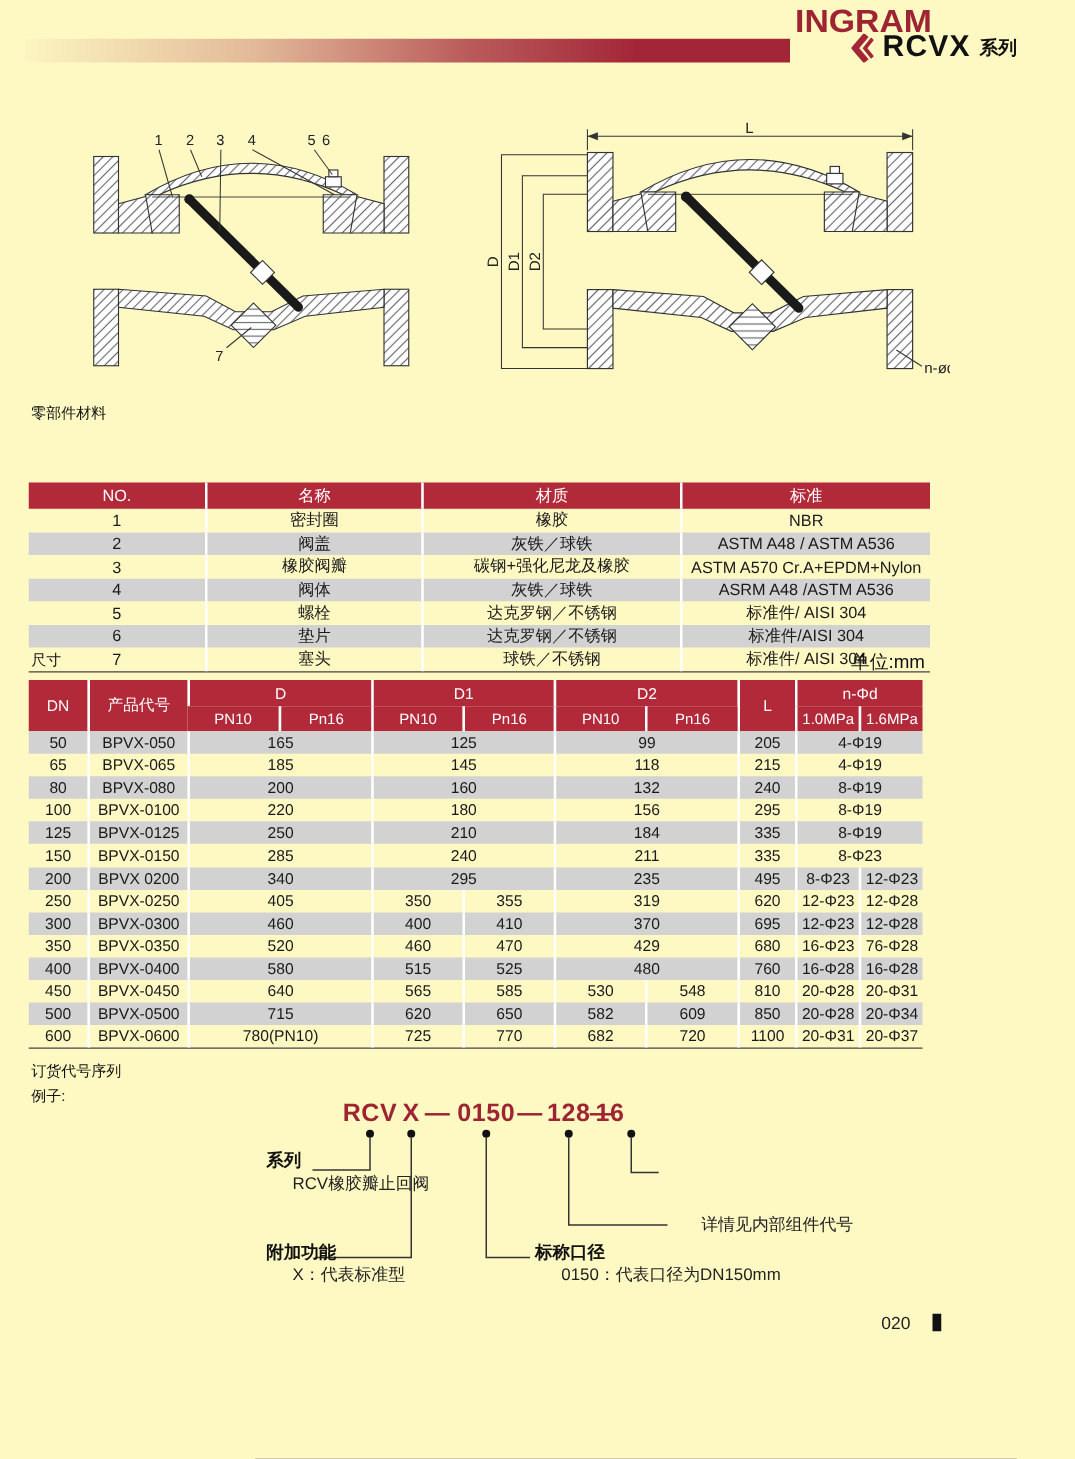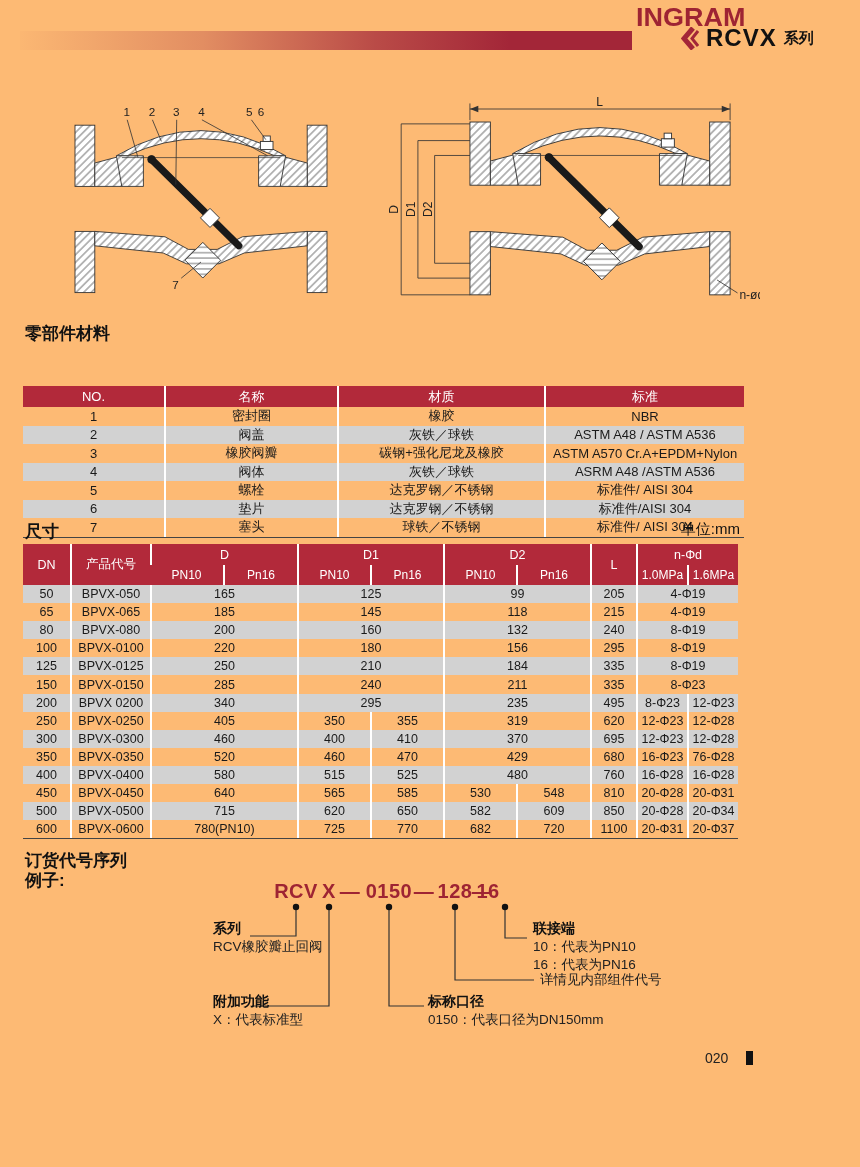--- a/index.html
+++ b/index.html
@@ -1,33 +1,33 @@
 <!DOCTYPE html>
 <html><head>
 <meta charset="utf-8">
 <style>
   html,body{margin:0;padding:0;background:#888;}
   .page{
-    position:relative;width:860px;height:1167px;background:#fdba74;margin:0 auto;
+    position:relative;width:860px;height:1167px;background:#fef9c3;margin:0 auto;
     font-family:"Liberation Sans","DejaVu Sans",sans-serif;color:#1a1a1a;overflow:hidden;
   }
   
   .logo{position:absolute;left:636px;top:2px;font-size:27px;font-weight:bold;
         color:#9e2433;letter-spacing:0px;transform:scaleY(0.95);}
   .gradient-bar{position:absolute;left:20px;top:31px;width:612px;height:19px;
     background:linear-gradient(90deg,rgba(163,38,56,0.02) 0%,rgba(163,38,56,0.30) 30%,rgba(163,38,56,0.75) 58%,#a32638 80%,#a32638 100%);}
   .series-line{position:absolute;left:633px;top:26px;display:flex;align-items:flex-end;gap:7px;margin-left:48px;}
   .series-name{font-size:24px;font-weight:900;color:#111;letter-spacing:1px;line-height:1;}
   .series-suffix{font-size:15px;font-weight:bold;color:#111;padding-bottom:2px;}
   
   .drawing{position:absolute;}
   .drawing-left{left:66px;top:100px;width:270px;height:216px;}
   .drawing-right{left:388px;top:96px;width:372px;height:223px;}
   
-  .h-sec{position:absolute;font-size:17px;font-weight:bold;color:#111;}
+  .h-sec{position:absolute;font-size:12px;font-weight:normal;color:#111;}
   .unit-label{position:absolute;right:120px;top:520px;font-size:15px;font-weight:normal;color:#111;}
   
   table{border-collapse:separate;border-spacing:0;position:absolute;table-layout:fixed;
         border-bottom:1px solid #444;}
   #parts-table{left:23px;top:352px;width:721px;font-size:13px;margin-top:34px;}
   #dim-table{left:23px;top:544px;width:715px;font-size:12.5px;}
   th{background:#b2293a;color:#fff;font-weight:normal;text-align:center;padding:0;}
   #parts-table th{height:21px;font-size:13px;}
   #dim-table thead tr:first-child th{height:21px;}
   #dim-table thead tr:last-child th{height:20px;font-size:12px;}
@@ -35,21 +35,21 @@
   #dim-table td{height:18.1px;}
   th + th, td + td{border-left:2px solid #fff;}
   tr.gray td{background:#d2d2d2;}
   
   .code-line{position:absolute;left:0;top:880px;width:860px;height:26px;}
   .code-seg{position:absolute;transform:translateX(-50%);font-size:20px;font-weight:bold;
             color:#9e2433;letter-spacing:0.5px;white-space:nowrap;}
   .leaders{position:absolute;left:240px;top:900px;width:400px;height:125px;}
   .ann{position:absolute;line-height:1.35;}
   .ann-title{font-size:14px;font-weight:bold;color:#111;}
-  .ann-desc{font-size:13.5px;color:#222;}
+  .ann-desc{font-size:13.5px;color:#222;margin-left:21px;}
   
   .page-num{position:absolute;left:705px;top:1050px;font-size:14px;color:#222;}
   .page-num-block{position:absolute;left:746px;top:1051px;width:7px;height:14px;background:#111;}
 </style>
 </head>
 <body>
 
 <div class="page">
 
   <div class="logo">INGRAM</div>
@@ -416,24 +416,19 @@
     <div class="ann-desc">RCV橡胶瓣止回阀</div>
   </div>
   <div class="ann" style="left:213px;top:992px">
     <div class="ann-title">附加功能</div>
     <div class="ann-desc">X：代表标准型</div>
   </div>
   <div class="ann" style="left:428px;top:992px">
     <div class="ann-title">标称口径</div>
     <div class="ann-desc">0150：代表口径为DN150mm</div>
   </div>
-  <div class="ann" style="left:533px;top:919px">
-    <div class="ann-title">联接端</div>
-    <div class="ann-desc">10：代表为PN10</div>
-    <div class="ann-desc">16：代表为PN16</div>
-  </div>
   <div class="ann" style="left:540px;top:971px">
     <div class="ann-desc">详情见内部组件代号</div>
   </div>
 
   <div class="page-num">020</div>
   <div class="page-num-block"></div>
 </div>
 
 </body></html>

